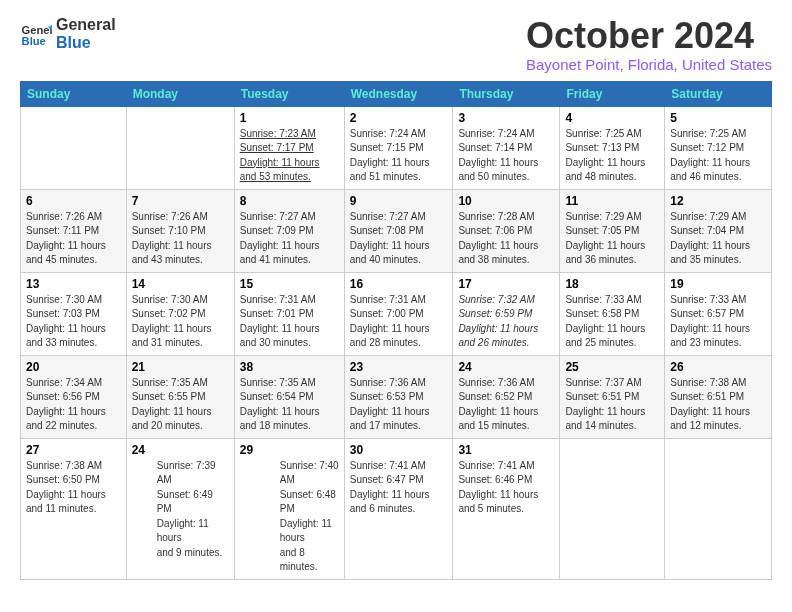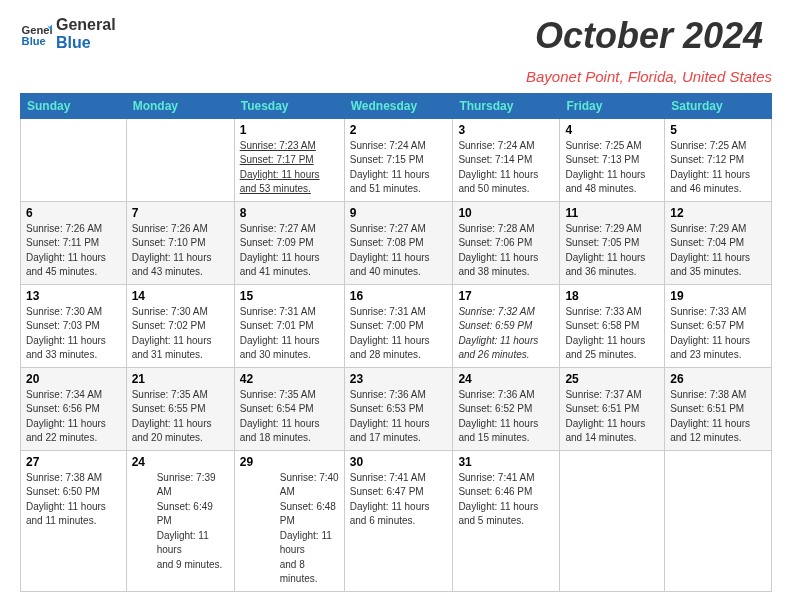--- a/index.html
+++ b/index.html
@@ -19,33 +19,32 @@
     .logo {
       display: flex;
       align-items: center;
       gap: 4px;
     }
     .logo-icon {
       width: 32px;
       height: 32px;
     }
     .title-block {
-      text-align: center;
-      font-style: italic;
+      text-align: left;
     }
     .month-title {
       font-size: 36px;
       font-weight: bold;
       color: #333;
       line-height: 1.1;
     }
     .location {
       font-size: 15px;
-      color: #ef4444;
-      margin-top: 12px;
+      color: #8b5cf6;
+      margin-top: 0;
     }
     table {
       width: 100%;
       border-collapse: collapse;
       font-size: 10.5px;
     }
     thead th {
       background-color: #2a6db5;
       color: #5eead4;
       text-align: left;
@@ -262,21 +261,21 @@
 and 22 minutes.</div>
         </td>
         <td>
           <div class="day-num">21</div>
           <div class="day-info" style="white-space: pre-line;">Sunrise: 7:35 AM
 Sunset: 6:55 PM
 Daylight: 11 hours
 and 20 minutes.</div>
         </td>
         <td>
-          <div class="day-num">42</div>
+          <div class="day-num">38</div>
           <div class="day-info" style="white-space: pre-line;">Sunrise: 7:35 AM
 Sunset: 6:54 PM
 Daylight: 11 hours
 and 18 minutes.</div>
         </td>
         <td>
           <div class="day-num">23</div>
           <div class="day-info" style="white-space: pre-line;">Sunrise: 7:36 AM
 Sunset: 6:53 PM
 Daylight: 11 hours

